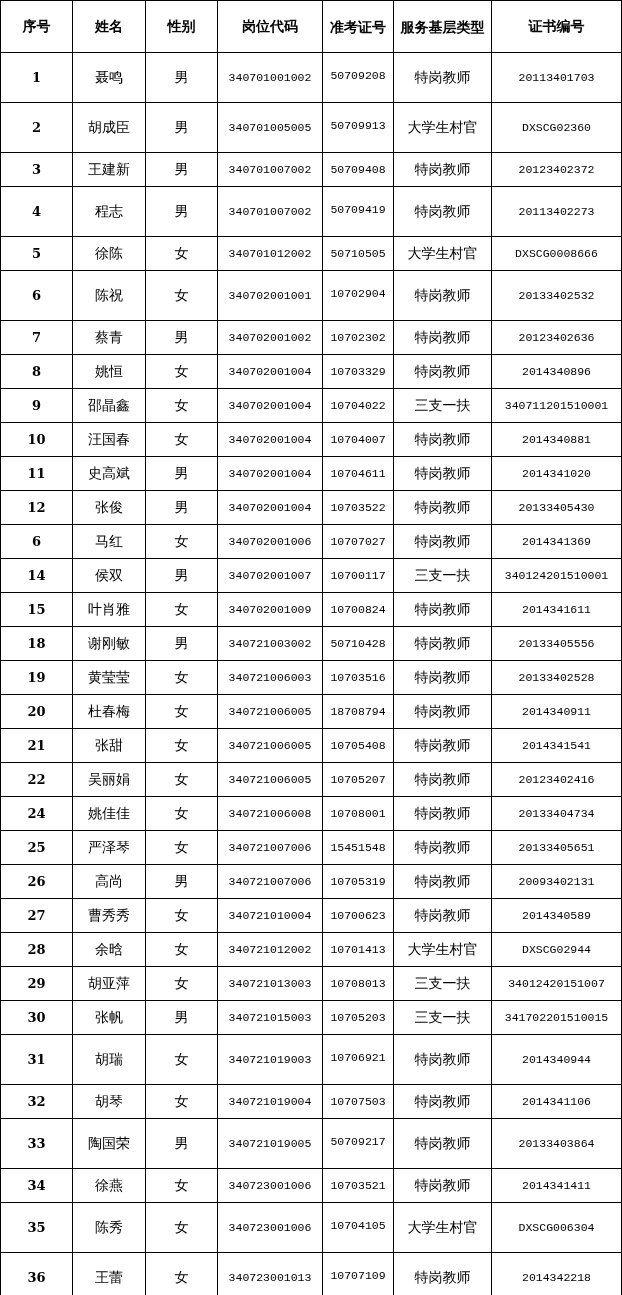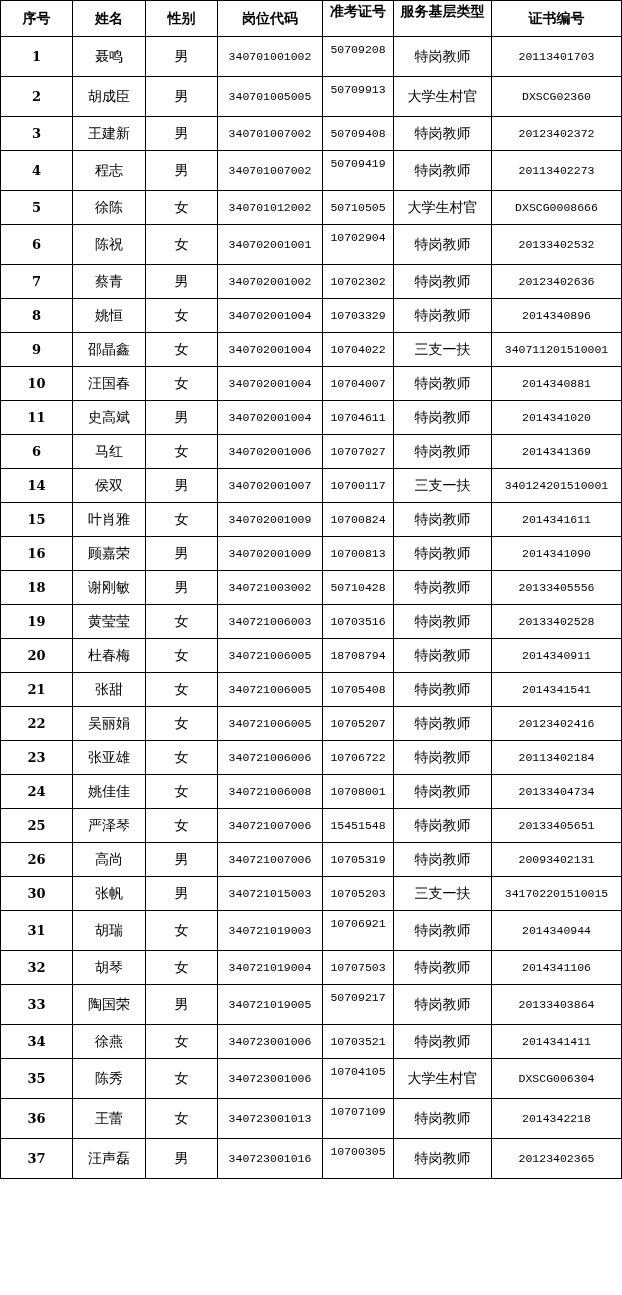--- a/index.html
+++ b/index.html
@@ -19,25 +19,25 @@
     white-space: nowrap;
     overflow: hidden;
     text-align: center;
     vertical-align: middle;
   }
   th {
     font-size: 14px;
     font-weight: bold;
     height: 33px;
   }
-  th.top { vertical-align: top; padding-top: 2px; }
+  th.top { vertical-align: top; padding-top: 18px; }
   td.num { font-family: "DejaVu Serif", "Liberation Serif", serif; font-weight: bold; font-size: 13px; }
   td.name, td.gender, td.type { font-size: 14px; }
   td.code, td.ticket, td.cert { font-family: "Liberation Mono", "DejaVu Sans Mono", monospace; font-size: 11.5px; }
-  td.ticket.top { vertical-align: top; padding-top: 6px; }
+  td.ticket.top { vertical-align: top; padding-top: 16px; }
 </style>
 </head>
 <body>
 
 <table>
   <colgroup>
     <col style="width:72px">
       <col style="width:73px">
       <col style="width:72px">
       <col style="width:105px">
@@ -150,20 +150,29 @@
       <tr>
         <td class="num">11</td>
         <td class="name">史高斌</td>
         <td class="gender">男</td>
         <td class="code">340702001004</td>
         <td class="ticket">10704611</td>
         <td class="type">特岗教师</td>
         <td class="cert">2014341020</td>
       </tr>
       <tr>
+        <td class="num">12</td>
+        <td class="name">张俊</td>
+        <td class="gender">男</td>
+        <td class="code">340702001004</td>
+        <td class="ticket">10703522</td>
+        <td class="type">特岗教师</td>
+        <td class="cert">20133405430</td>
+      </tr>
+      <tr>
         <td class="num">6</td>
         <td class="name">马红</td>
         <td class="gender">女</td>
         <td class="code">340702001006</td>
         <td class="ticket">10707027</td>
         <td class="type">特岗教师</td>
         <td class="cert">2014341369</td>
       </tr>
       <tr>
         <td class="num">14</td>
@@ -177,29 +186,20 @@
       <tr>
         <td class="num">15</td>
         <td class="name">叶肖雅</td>
         <td class="gender">女</td>
         <td class="code">340702001009</td>
         <td class="ticket">10700824</td>
         <td class="type">特岗教师</td>
         <td class="cert">2014341611</td>
       </tr>
       <tr>
-        <td class="num">16</td>
-        <td class="name">顾嘉荣</td>
-        <td class="gender">男</td>
-        <td class="code">340702001009</td>
-        <td class="ticket">10700813</td>
-        <td class="type">特岗教师</td>
-        <td class="cert">2014341090</td>
-      </tr>
-      <tr>
         <td class="num">18</td>
         <td class="name">谢刚敏</td>
         <td class="gender">男</td>
         <td class="code">340721003002</td>
         <td class="ticket">50710428</td>
         <td class="type">特岗教师</td>
         <td class="cert">20133405556</td>
       </tr>
       <tr>
         <td class="num">19</td>
@@ -231,29 +231,20 @@
       <tr>
         <td class="num">22</td>
         <td class="name">吴丽娟</td>
         <td class="gender">女</td>
         <td class="code">340721006005</td>
         <td class="ticket">10705207</td>
         <td class="type">特岗教师</td>
         <td class="cert">20123402416</td>
       </tr>
       <tr>
-        <td class="num">23</td>
-        <td class="name">张亚雄</td>
-        <td class="gender">女</td>
-        <td class="code">340721006006</td>
-        <td class="ticket">10706722</td>
-        <td class="type">特岗教师</td>
-        <td class="cert">20113402184</td>
-      </tr>
-      <tr>
         <td class="num">24</td>
         <td class="name">姚佳佳</td>
         <td class="gender">女</td>
         <td class="code">340721006008</td>
         <td class="ticket">10708001</td>
         <td class="type">特岗教师</td>
         <td class="cert">20133404734</td>
       </tr>
       <tr>
         <td class="num">25</td>
@@ -265,20 +256,47 @@
         <td class="cert">20133405651</td>
       </tr>
       <tr>
         <td class="num">26</td>
         <td class="name">高尚</td>
         <td class="gender">男</td>
         <td class="code">340721007006</td>
         <td class="ticket">10705319</td>
         <td class="type">特岗教师</td>
         <td class="cert">20093402131</td>
+      </tr>
+      <tr>
+        <td class="num">27</td>
+        <td class="name">曹秀秀</td>
+        <td class="gender">女</td>
+        <td class="code">340721010004</td>
+        <td class="ticket">10700623</td>
+        <td class="type">特岗教师</td>
+        <td class="cert">2014340589</td>
+      </tr>
+      <tr>
+        <td class="num">28</td>
+        <td class="name">余晗</td>
+        <td class="gender">女</td>
+        <td class="code">340721012002</td>
+        <td class="ticket">10701413</td>
+        <td class="type">大学生村官</td>
+        <td class="cert">DXSCG02944</td>
+      </tr>
+      <tr>
+        <td class="num">29</td>
+        <td class="name">胡亚萍</td>
+        <td class="gender">女</td>
+        <td class="code">340721013003</td>
+        <td class="ticket">10708013</td>
+        <td class="type">三支一扶</td>
+        <td class="cert">34012420151007</td>
       </tr>
       <tr>
         <td class="num">30</td>
         <td class="name">张帆</td>
         <td class="gender">男</td>
         <td class="code">340721015003</td>
         <td class="ticket">10705203</td>
         <td class="type">三支一扶</td>
         <td class="cert">341702201510015</td>
       </tr>

